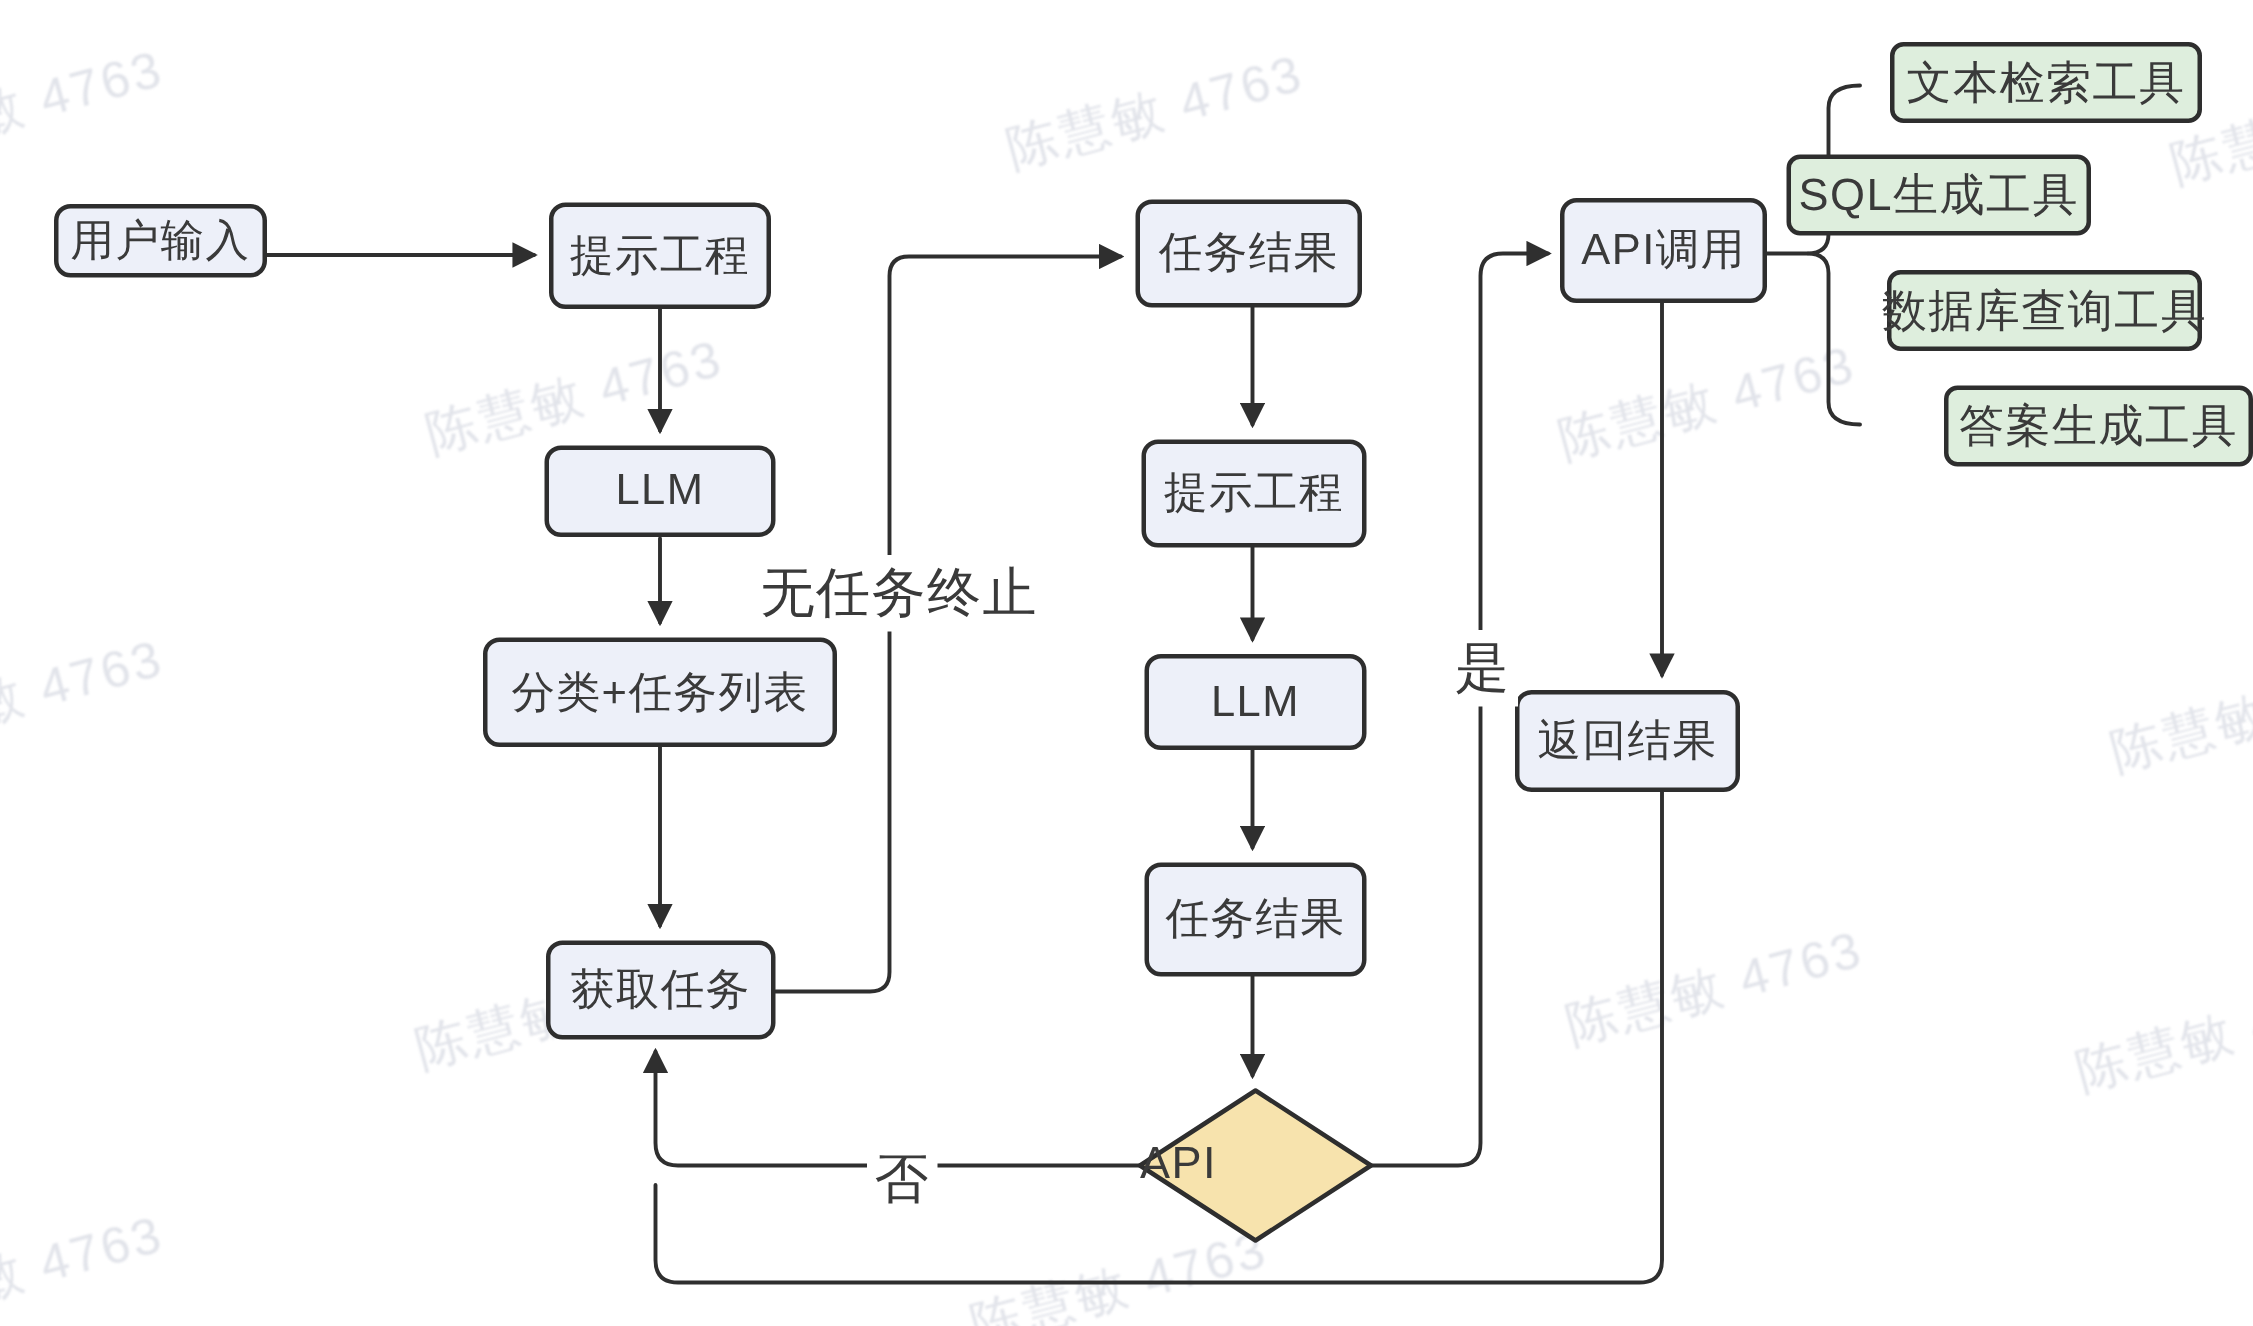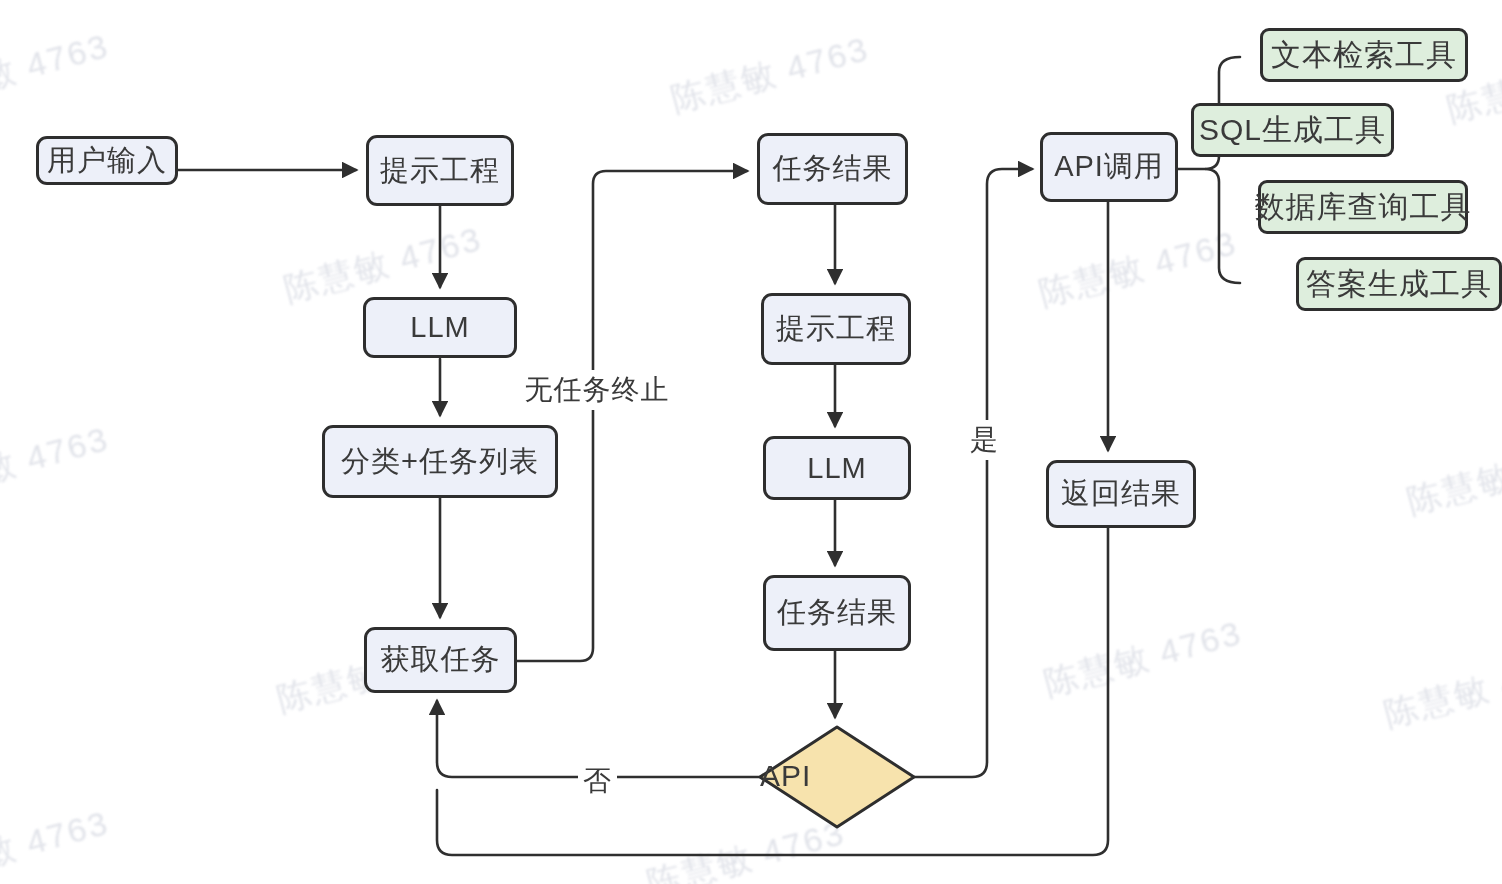--- a/index.html
+++ b/index.html
@@ -22,21 +22,21 @@
     position:absolute;box-sizing:border-box;z-index:3;
     background:var(--node_fill);border:3px solid var(--node_stroke);border-radius:11px;
     display:flex;align-items:center;justify-content:center;
     font-size:29px;letter-spacing:1px;white-space:nowrap;
   }
   .node.tool{
     background:var(--tool_fill);border-radius:9px;font-size:30px;
   }
   .edge-label{
     position:absolute;z-index:4;background:#ffffff;padding:1px 5px;
-    font-size:28px;letter-spacing:1px;white-space:nowrap;text-align:center;
+    font-size:36px;letter-spacing:1px;white-space:nowrap;text-align:center;
   }
   .diamond-label{
     position:absolute;z-index:4;left:760px;top:759px;width:154px;
     font-size:30px;letter-spacing:1px;
   }
   .watermark{
     position:absolute;z-index:1;width:230px;
     font-size:34px;letter-spacing:2px;white-space:nowrap;
     color:var(--watermark);opacity:0.42;filter:blur(0.8px);
     transform:rotate(-15deg);transform-origin:left center;
@@ -92,21 +92,21 @@
 <div class="node" style="left:363px;top:297px;width:154px;height:61px;">LLM</div>
 <div class="node" style="left:322px;top:425px;width:236px;height:73px;">分类+任务列表</div>
 <div class="node" style="left:364px;top:627px;width:153px;height:66px;">获取任务</div>
 
 <div class="node" style="left:757px;top:133px;width:151px;height:72px;">任务结果</div>
 <div class="node" style="left:761px;top:293px;width:150px;height:72px;">提示工程</div>
 <div class="node" style="left:763px;top:436px;width:148px;height:64px;">LLM</div>
 <div class="node" style="left:763px;top:575px;width:148px;height:76px;text-align:right;">任务结果</div>
 
 <div class="node" style="left:1040px;top:132px;width:138px;height:70px;">API调用</div>
-<div class="node" style="left:1046px;top:460px;width:150px;height:68px;">返回结果</div>
+<div class="node" style="left:1010px;top:460px;width:150px;height:68px;">返回结果</div>
 
 <div class="node tool" style="left:1260px;top:28px;width:208px;height:54px;">文本检索工具</div>
 <div class="node tool" style="left:1191px;top:103px;width:203px;height:54px;">SQL生成工具</div>
 <div class="node tool" style="left:1258px;top:180px;width:210px;height:54px;">数据库查询工具</div>
 <div class="node tool" style="left:1262px;top:257px;width:206px;height:54px;margin-left:34px;">答案生成工具</div>
 
 <div class="diamond-label">API</div>
 <div class="edge-label" style="left:502px;top:370px;width:180px;">无任务终止</div>
 <div class="edge-label" style="left:578px;top:761px;">否</div>
 <div class="edge-label" style="left:965px;top:420px;">是</div>

